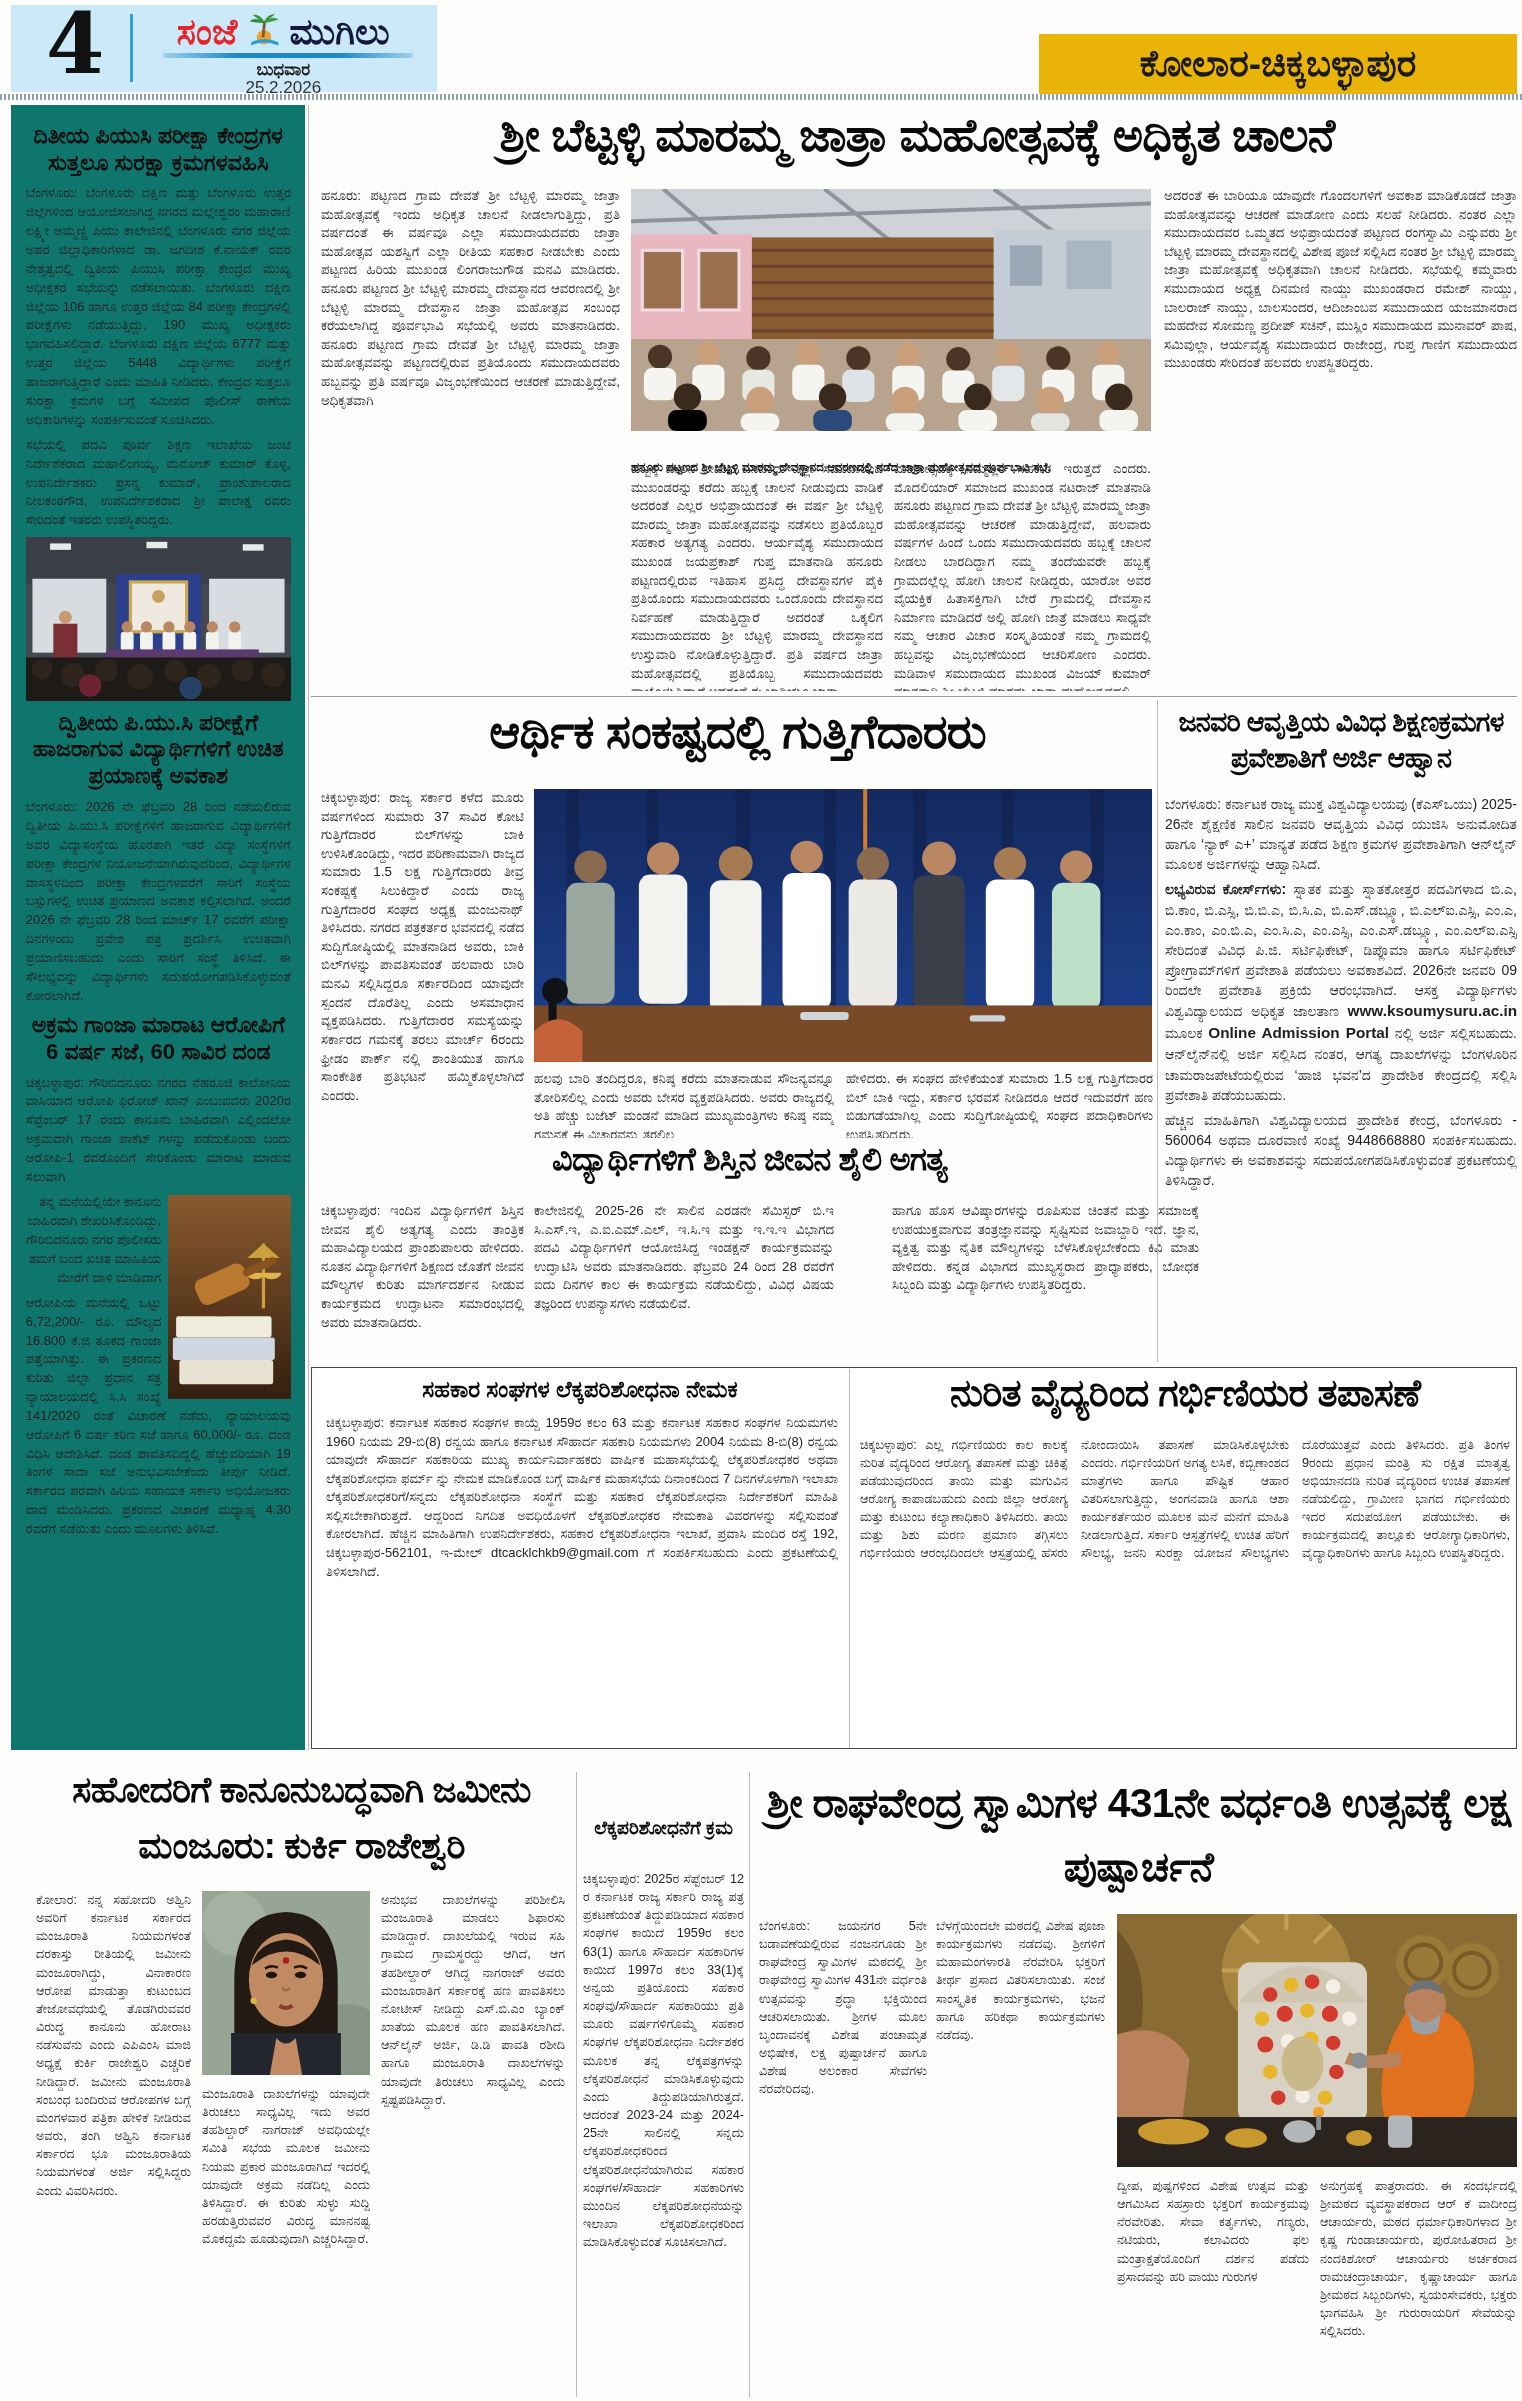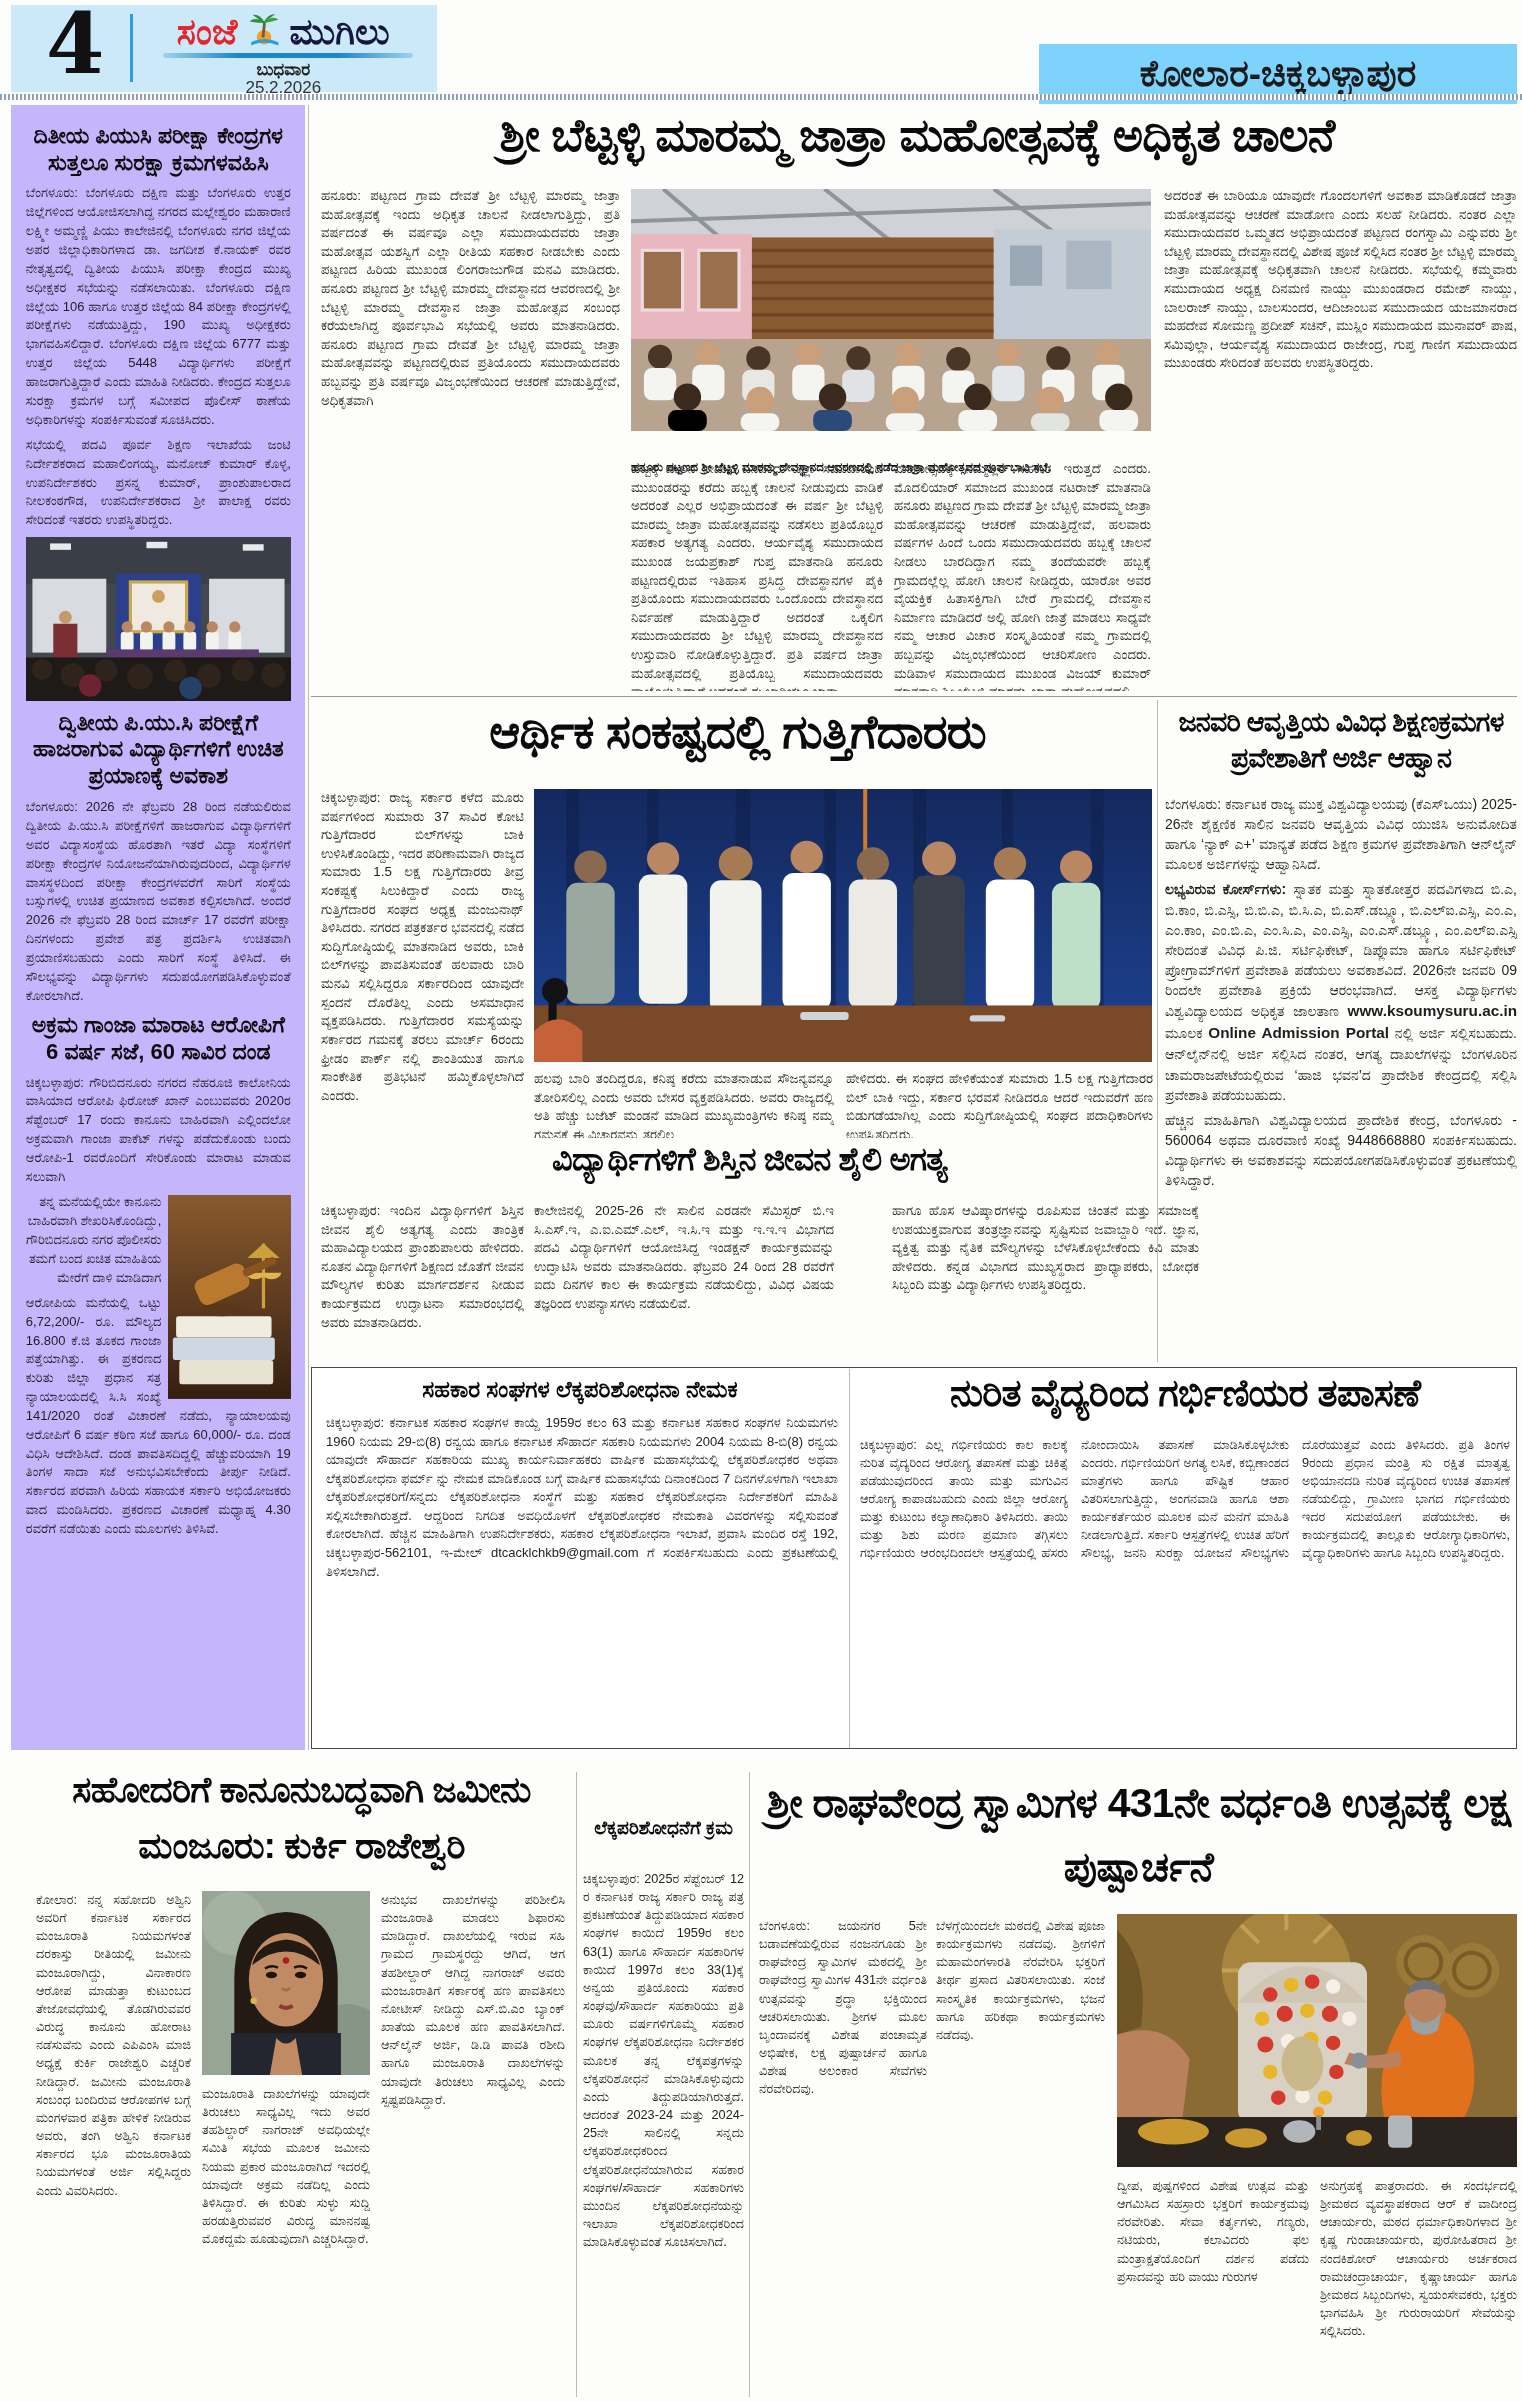--- a/index.html
+++ b/index.html
@@ -13,26 +13,26 @@
   .lead{font-weight:800;}
   
   #masthead{left:11.3px;top:4.8px;width:426px;height:87px;background:#cbe9f8;}
   #pgnum{left:13px;top:-11.3px;width:102px;height:97px;font:700 84px "DejaVu Serif", serif;color:#111;text-align:center;}
   #mast-divider{left:119px;top:9.7px;width:3.2px;height:68px;background:#2a9fd8;}
   #brandline{left:127px;top:6.5px;width:290px;height:40px;text-align:center;font-size:36px;font-weight:800;white-space:nowrap;}
   .brand-red{color:#e4262c;} .brand-dark{color:#15173f;}
   #brand-underline{left:152px;top:48px;width:250px;height:4.8px;background:linear-gradient(90deg,#9ed2ef,#1c86c8 30%,#1c86c8 70%,#9ed2ef);border-radius:2.4px;}
   #weekday{left:127px;top:55px;width:290px;height:19.4px;font-size:17px;font-weight:700;text-align:center;}
   #dateline{left:127px;top:73px;width:290px;height:19.4px;font-size:17px;text-align:center;color:#333;}
-  #regionbox{left:1039px;top:44px;width:478px;height:60px;background:#7dd3fc;display:flex;align-items:center;justify-content:center;
+  #regionbox{left:1039px;top:34px;width:478px;height:60px;background:#eab308;display:flex;align-items:center;justify-content:center;
              font-size:37px;font-weight:800;color:#1b1b1b;}
   #hatch{left:0;top:94px;width:1523px;height:5.6px;
          background:repeating-linear-gradient(90deg,#90a0b4 0 1.6px,#fff 1.6px 4px);}
   
-  #leftpanel{left:11.3px;top:105px;width:294px;height:1645px;background:#c4b5fd;box-sizing:border-box;padding:13px 14.5px;overflow:hidden;}
+  #leftpanel{left:11.3px;top:105px;width:294px;height:1645px;background:#0f766e;box-sizing:border-box;padding:13px 14.5px;overflow:hidden;}
   .lp-head{font-size:22px;line-height:1.22;font-weight:800;text-align:center;color:#0d0d0d;margin:4.8px 0 8px;}
   .lp-body{font-size:13px;line-height:1.45;text-align:justify;margin:0 0 6.5px;}
   .lp-photo{width:100%;height:165px;margin:6.5px 0 8px;display:block;}
   
   .photo{position:absolute;overflow:hidden;background:#ccc;}
   .photo svg{display:block;width:100%;height:100%;}
   .caption{position:absolute;font-size:11.7px;font-weight:700;color:#111;overflow:hidden;}
   
   #headA{left:315px;top:108px;width:1204px;height:73px;font-size:46px;}
   #headB{left:321px;top:704px;width:833px;height:81px;font-size:47px;}

